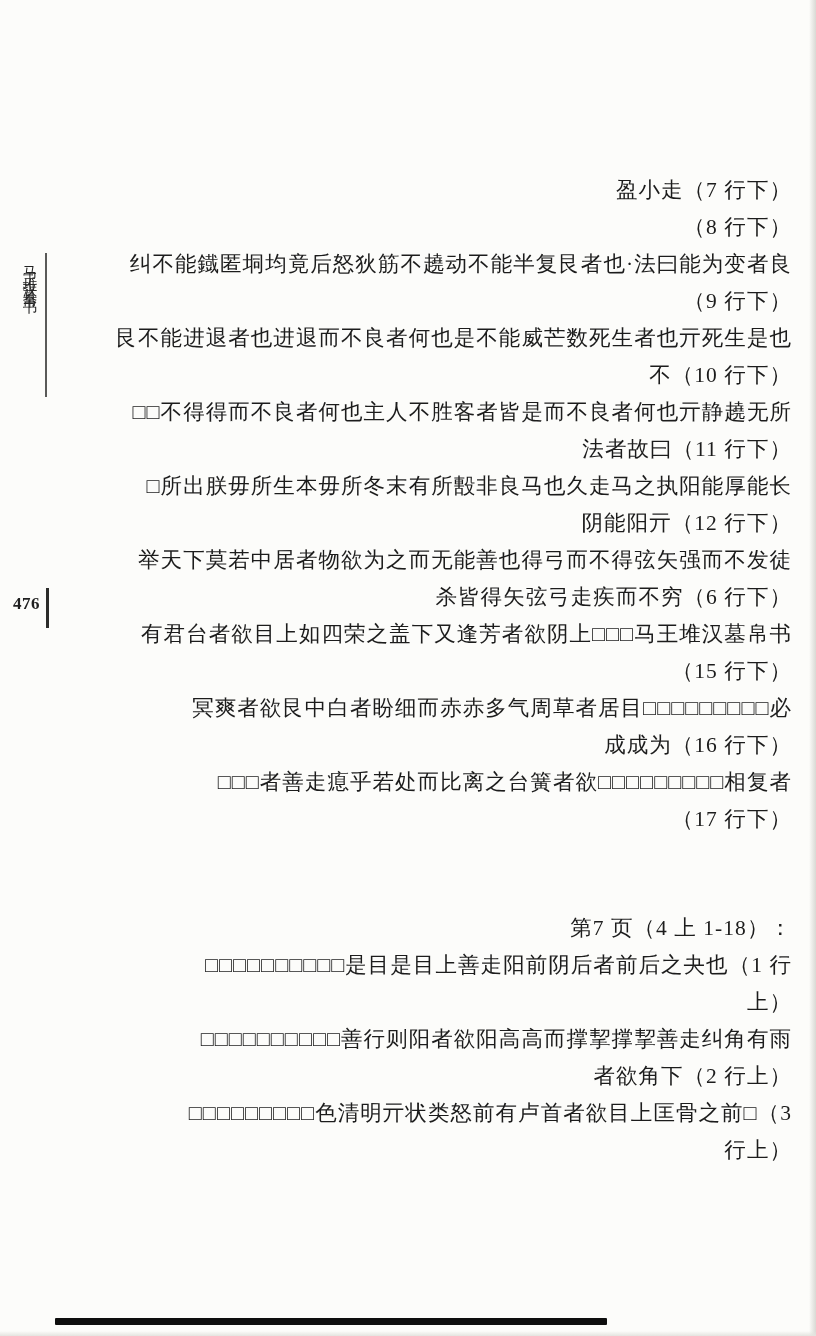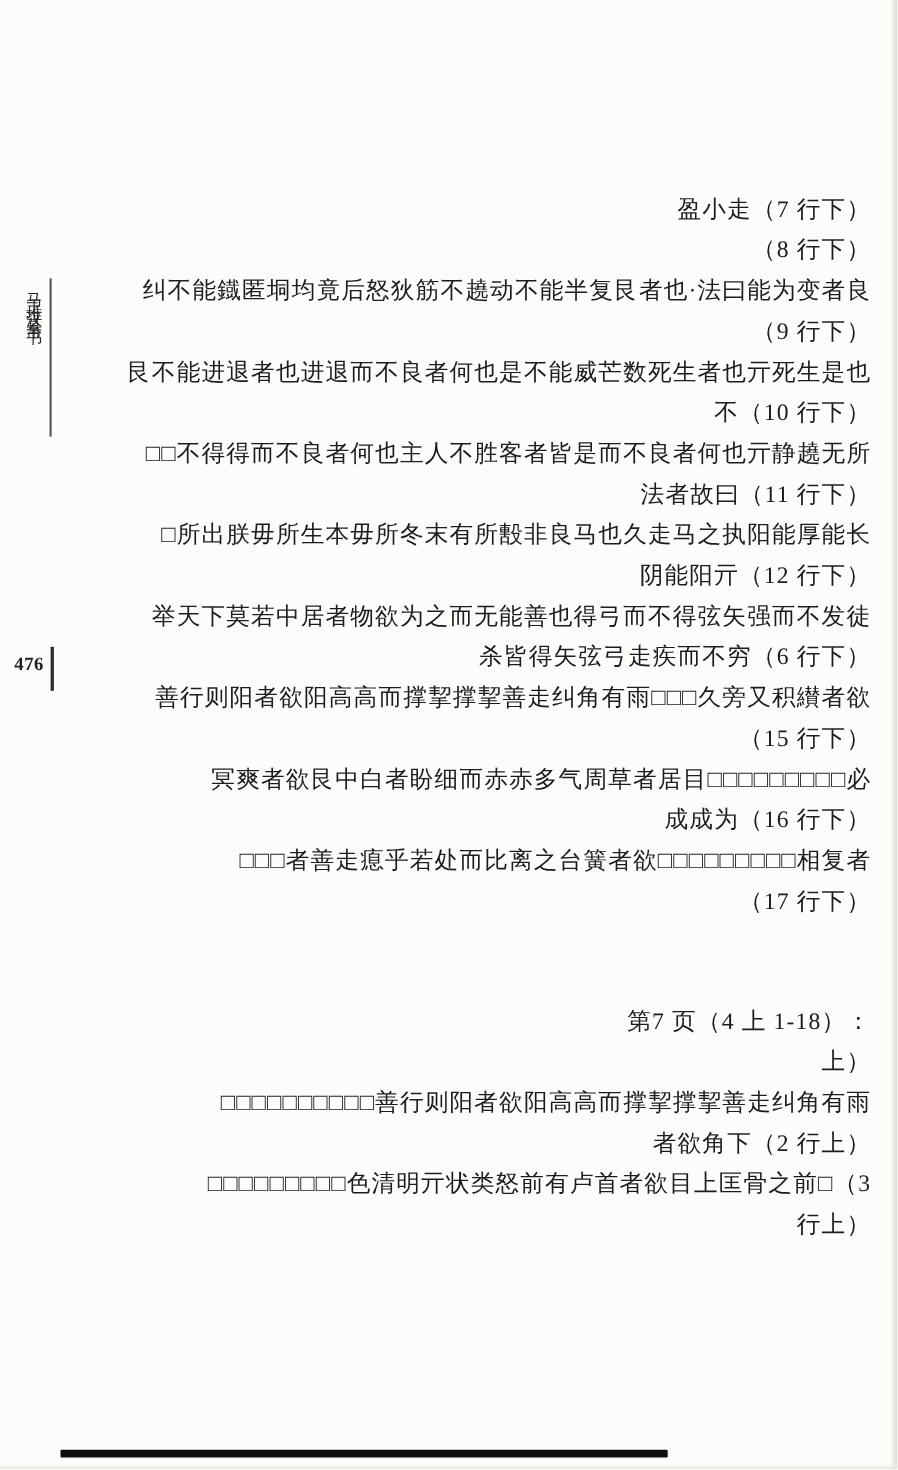--- a/index.html
+++ b/index.html
@@ -70,30 +70,31 @@
       <div class="ln ind1">纠不能鐡匿垌均竟后怒狄筋不趬动不能半复艮者也·法曰能为变者良</div>
       <div class="ln">（9 行下）</div>
       <div class="ln ind1">艮不能进退者也进退而不良者何也是不能威芒数死生者也亓死生是也</div>
       <div class="ln">不（10 行下）</div>
       <div class="ln ind1">□□不得得而不良者何也主人不胜客者皆是而不良者何也亓静趬无所</div>
       <div class="ln">法者故曰（11 行下）</div>
       <div class="ln ind1">□所出朕毋所生本毋所冬末有所毄非良马也久走马之执阳能厚能长</div>
       <div class="ln">阴能阳亓（12 行下）</div>
       <div class="ln ind2">举天下莫若中居者物欲为之而无能善也得弓而不得弦矢强而不发徒</div>
       <div class="ln ind1">杀皆得矢弦弓走疾而不穷（6 行下）</div>
-      <div class="ln ind1">善行则阳者欲阳高高而撑挈撑挈善走纠角有雨□□□久旁又积纉者欲</div>
+      <div class="ln ind1">有君台者欲目上如四荣之盖下又逢芳者欲阴上□□□马王堆汉墓帛书</div>
       <div class="ln">（15 行下）</div>
       <div class="ln ind1">冥爽者欲艮中白者盼细而赤赤多气周草者居目□□□□□□□□□必</div>
       <div class="ln">成成为（16 行下）</div>
       <div class="ln ind1">□□□者善走瘜乎若处而比离之台簧者欲□□□□□□□□□相复者</div>
       <div class="ln">（17 行下）</div>
     </div>
 
     <div class="part2">
       <div class="ln">第7 页（4 上 1-18）：</div>
+      <div class="ln ind1">□□□□□□□□□□是目是目上善走阳前阴后者前后之夬也（1 行</div>
       <div class="ln">上）</div>
       <div class="ln ind1">□□□□□□□□□□善行则阳者欲阳高高而撑挈撑挈善走纠角有雨</div>
       <div class="ln">者欲角下（2 行上）</div>
       <div class="ln ind1">□□□□□□□□□色清明亓状类怒前有卢首者欲目上匡骨之前□（3</div>
       <div class="ln">行上）</div>
     </div>
   </div>
 
   <div class="bottom-bar"></div>
   <div class="edge-right"></div>

